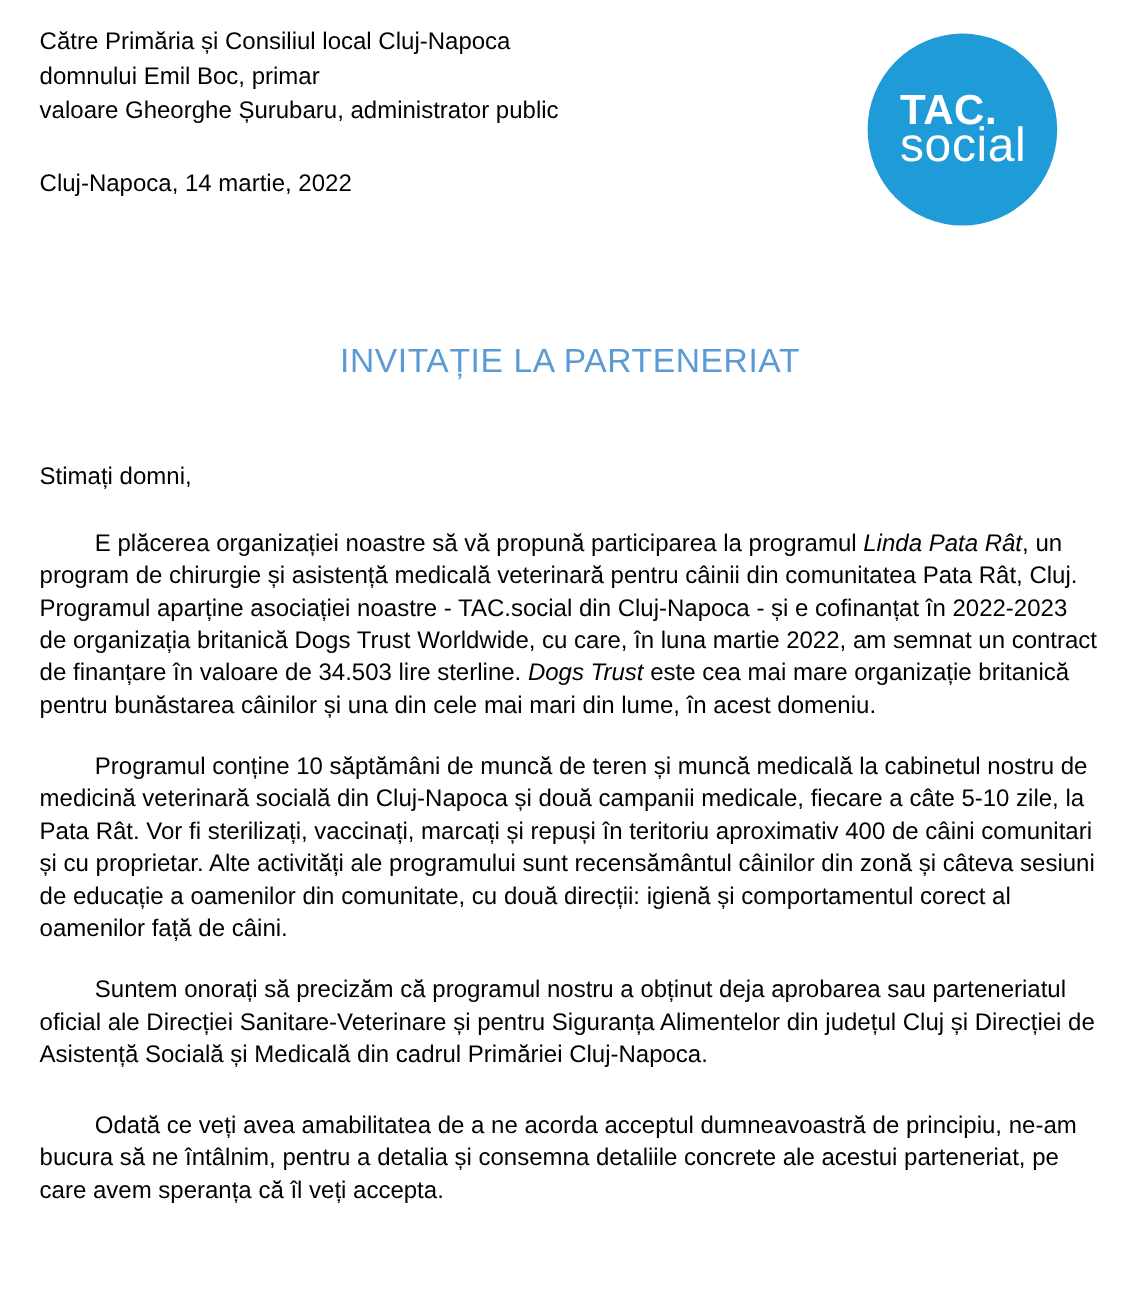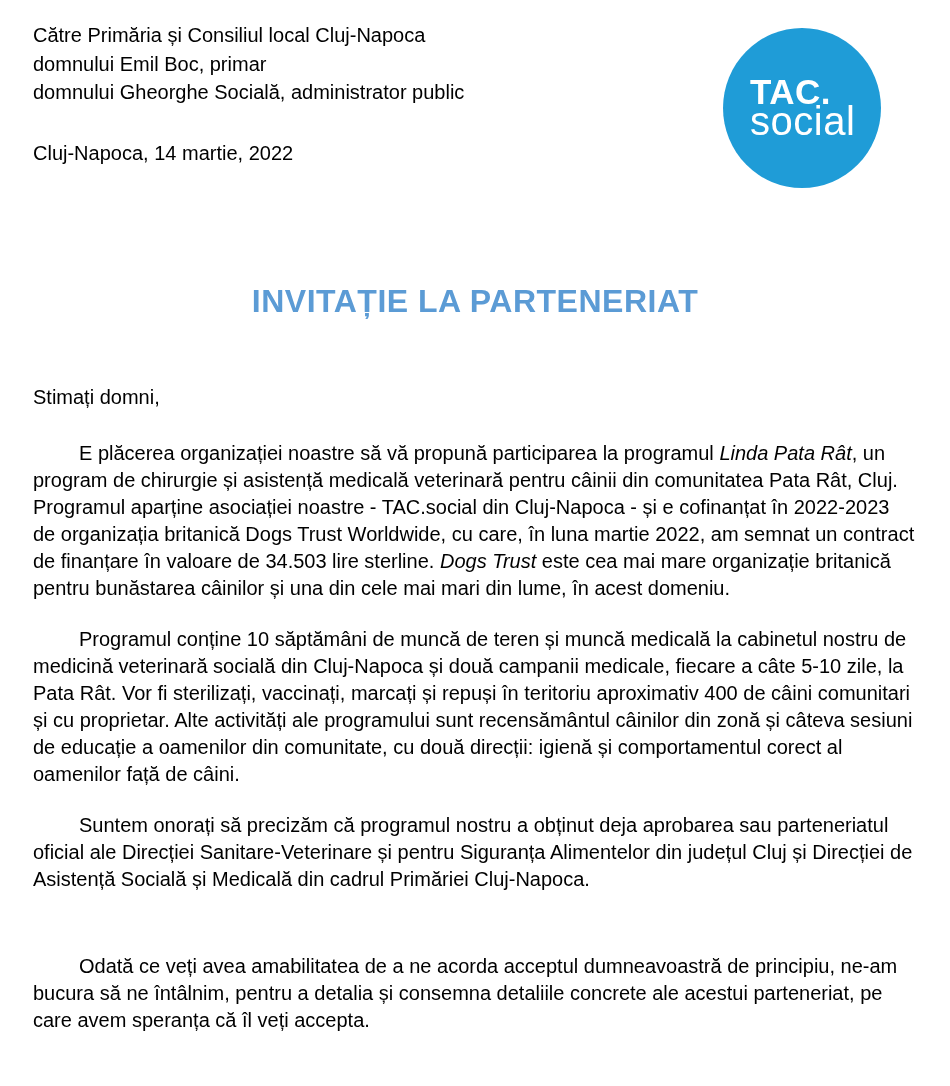--- a/index.html
+++ b/index.html
@@ -30,40 +30,40 @@
   .recipient {
     margin-top: 21px;
   }
   .dateline {
     margin-top: 32px;
     line-height: 28.5px;
   }
   .letter-title {
     margin-top: 118px;
     text-align: center;
-    font-size: 32px;
-    font-weight: bold;
+    font-size: 28px;
+    font-weight: normal;
     line-height: 32px;
     letter-spacing: 0.5px;
   }
   .salutation {
     margin-top: 66px;
     line-height: 28.5px;
   }
   .letter-body p.para {
     margin: 24px 0 0 0;
     text-indent: 46px;
     line-height: 27px;
     text-align: left;
   }
   .letter-body p.para.first {
     margin-top: 28px;
   }
   .letter-body p.para.gap-large {
-    margin-top: 60px;
+    margin-top: 32px;
   }
   .letter-body em {
     font-style: italic;
   }
   
   .logo-circle {
     position: absolute;
     left: 723px;
     top: 28px;
     width: 158px;
@@ -100,21 +100,21 @@
       <div class="logo-line1">TAC.</div>
       <div class="logo-line2">social</div>
     </div>
   </div>
 
   <div class="content">
 
     <div class="recipient">
         <div class="recipient-line">Către Primăria și Consiliul local Cluj-Napoca</div>
         <div class="recipient-line">domnului Emil Boc, primar</div>
-        <div class="recipient-line">domnului Gheorghe Socială, administrator public</div>
+        <div class="recipient-line">valoare Gheorghe Șurubaru, administrator public</div>
       </div>
 
     <div class="dateline">Cluj-Napoca, 14 martie, 2022</div>
 
     <div class="letter-title" style="color: rgb(91, 155, 213);">INVITAȚIE LA PARTENERIAT</div>
 
     <div class="salutation">Stimați domni,</div>
 
     <div class="letter-body">
         <p class="para first"><span>E plăcerea organizației noastre să vă propună participarea la programul </span><em>Linda Pata Rât</em><span>, un program de chirurgie și asistență medicală veterinară pentru câinii din comunitatea Pata Rât, Cluj. Programul aparține asociației noastre - TAC.social din Cluj-Napoca - și e cofinanțat în 2022-2023 de organizația britanică Dogs Trust Worldwide, cu care, în luna martie 2022, am semnat un contract de finanțare în valoare de 34.503 lire sterline. </span><em>Dogs Trust</em><span> este cea mai mare organizație britanică pentru bunăstarea câinilor și una din cele mai mari din lume, în acest domeniu.</span></p>

